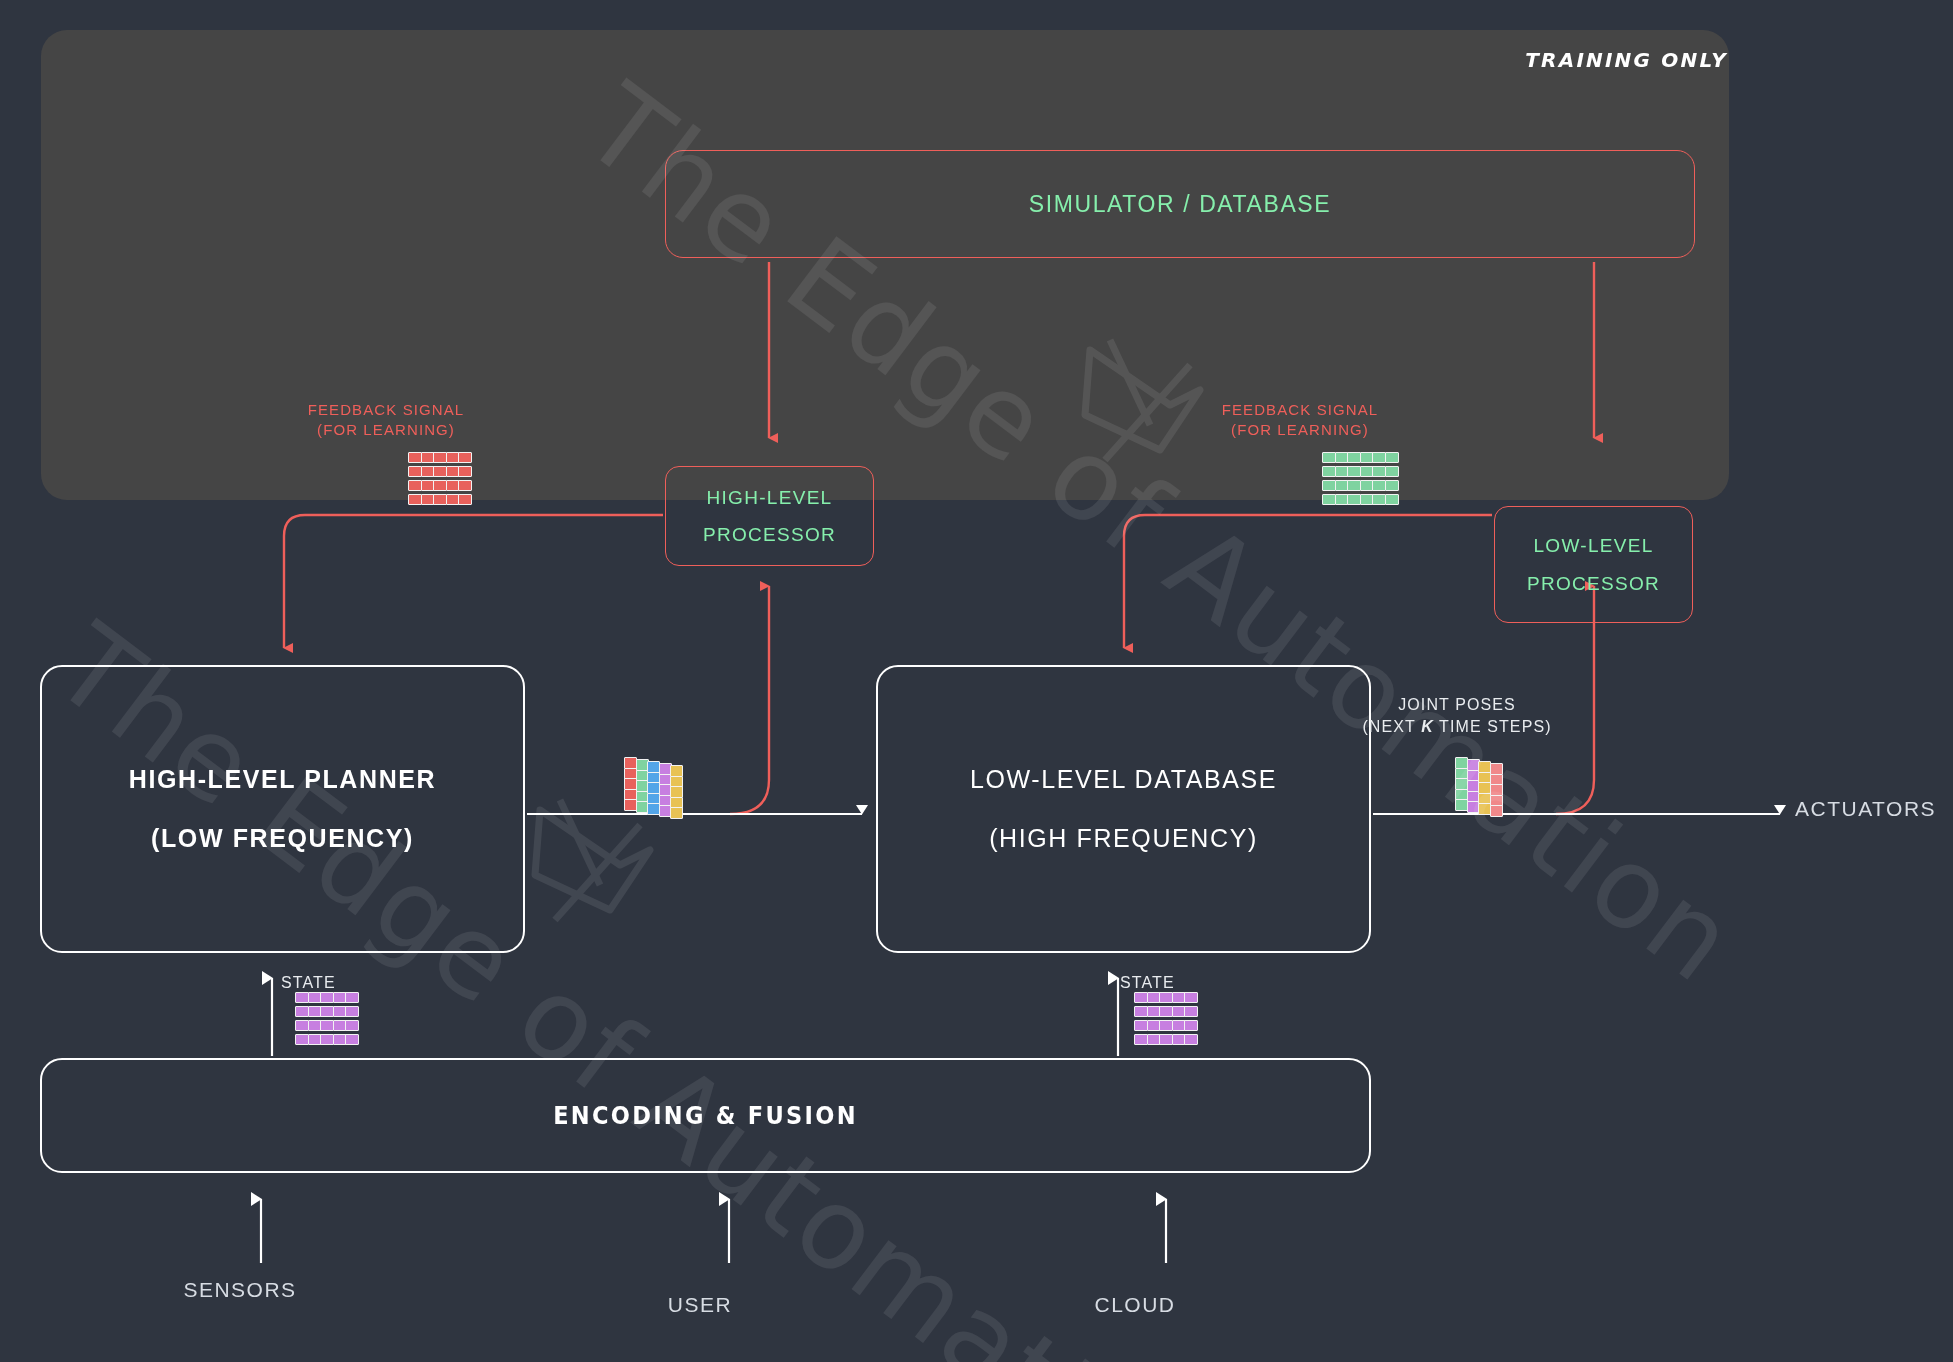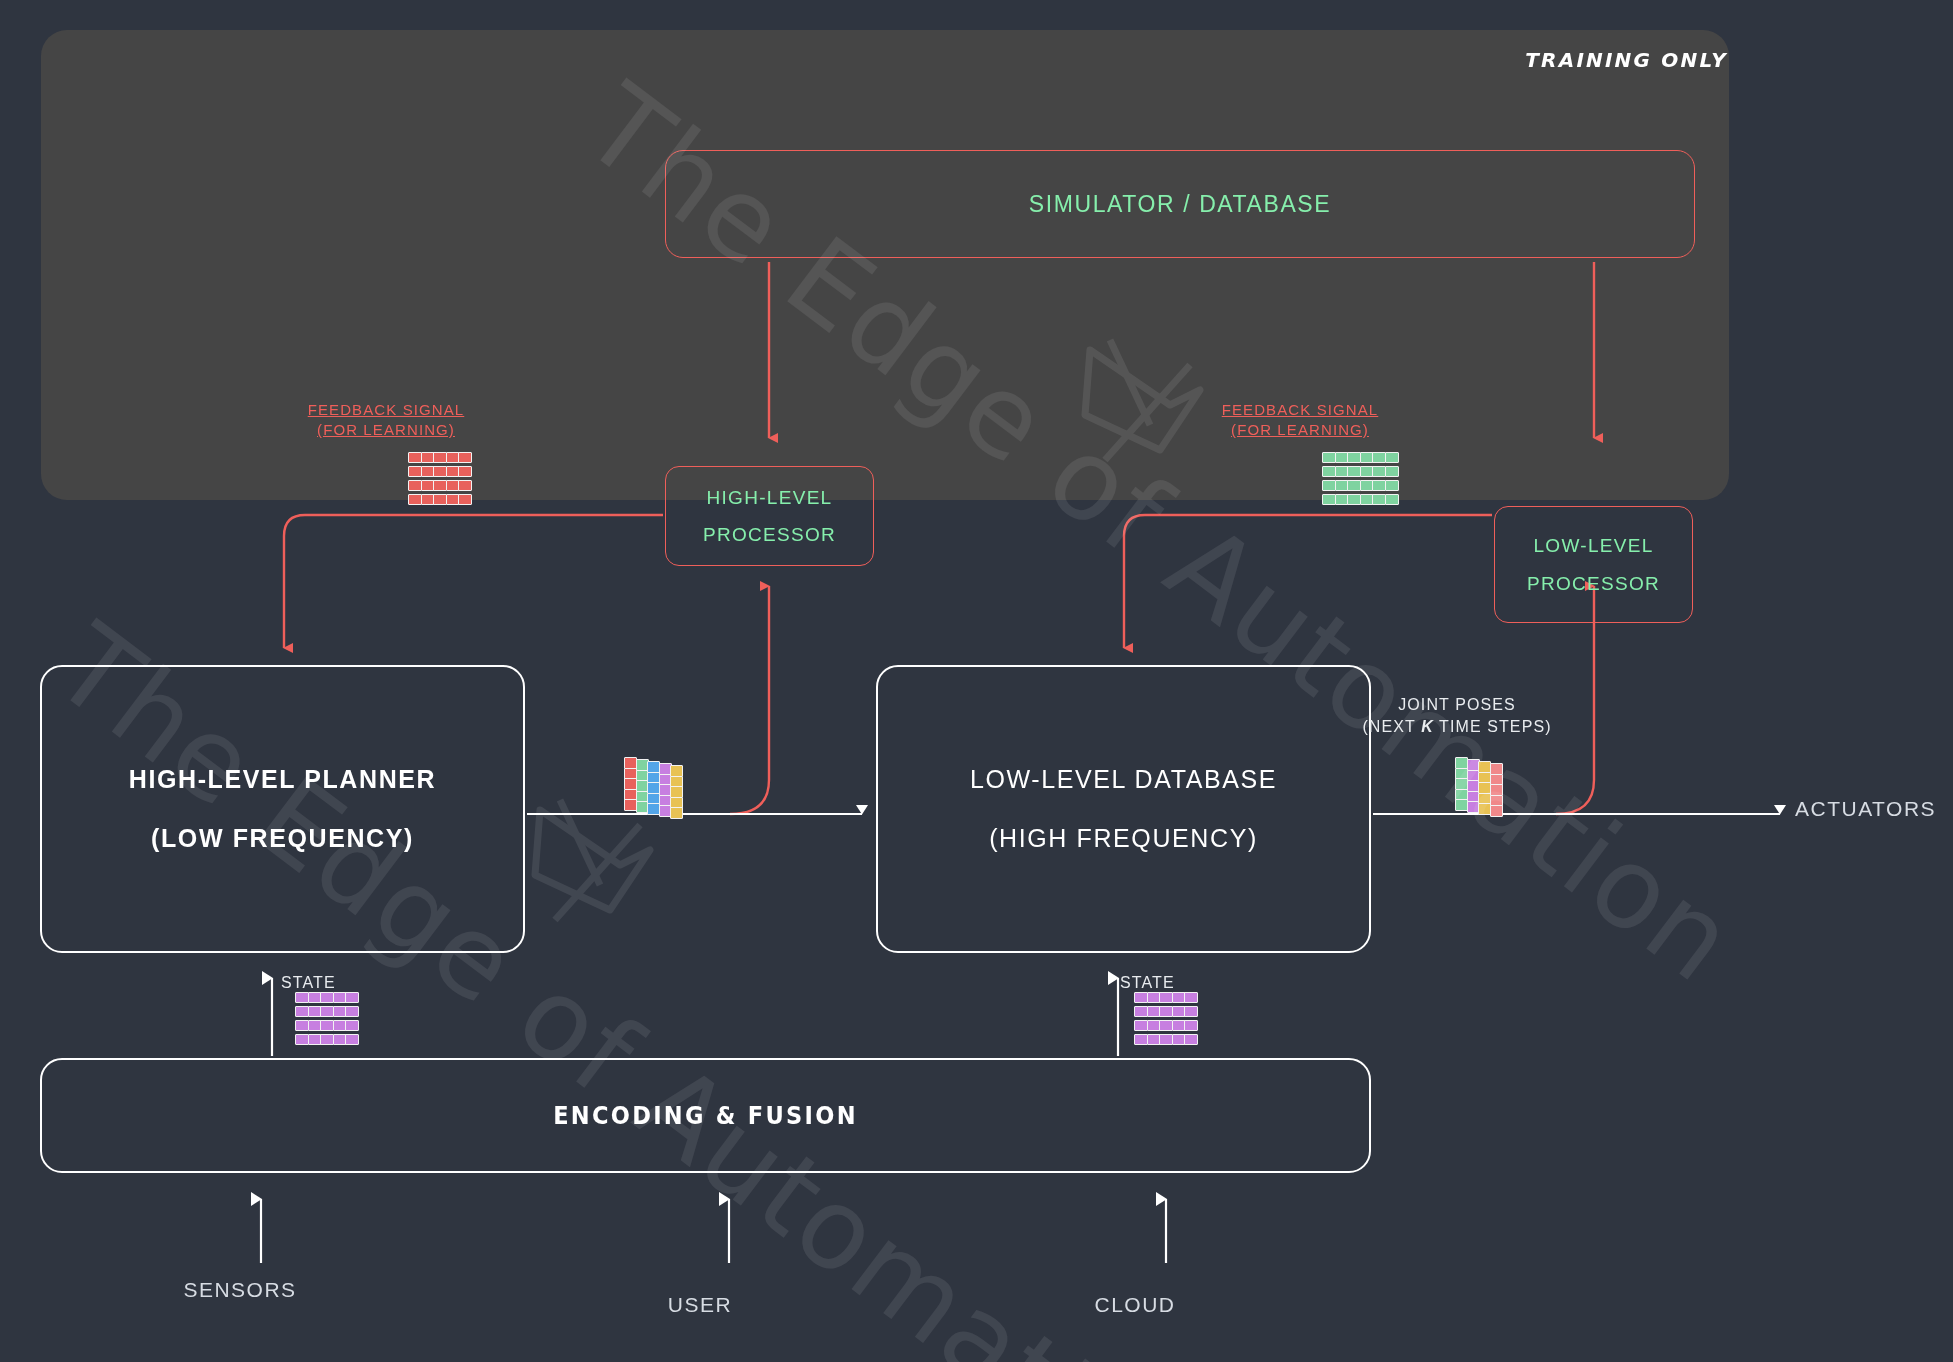--- a/index.html
+++ b/index.html
@@ -100,21 +100,21 @@
   }
 
   
   .lbl{
     position:absolute;
     text-align:center;
     z-index:4;
     white-space:nowrap;
   }
   .lbl .l1,.lbl .l2{display:block;}
-  .lbl-red{color:#ef5f5a;font-size:15px;letter-spacing:1.1px;line-height:1.35;text-decoration:underline;}
+  .lbl-red{color:#ef5f5a;font-size:15px;letter-spacing:1.1px;line-height:1.35;}
   .lbl-white{color:#e9ecef;font-size:16px;letter-spacing:1.1px;line-height:1.4;}
   .lbl-big{color:#d7dce3;font-size:21px;letter-spacing:1.5px;}
   .ital{font-style:italic;font-weight:700;}
 
   #feedback-left-label{left:281px;top:400px;width:210px;}
   #feedback-right-label{left:1195px;top:400px;width:210px;}
   #action-chunk-label{left:465px;top:694px;width:250px;}
   #joint-poses-label{left:1332px;top:694px;width:250px;}
   #state-left-label{left:281px;top:972px;width:90px;text-align:left;}
   #state-right-label{left:1120px;top:972px;width:90px;text-align:left;}

